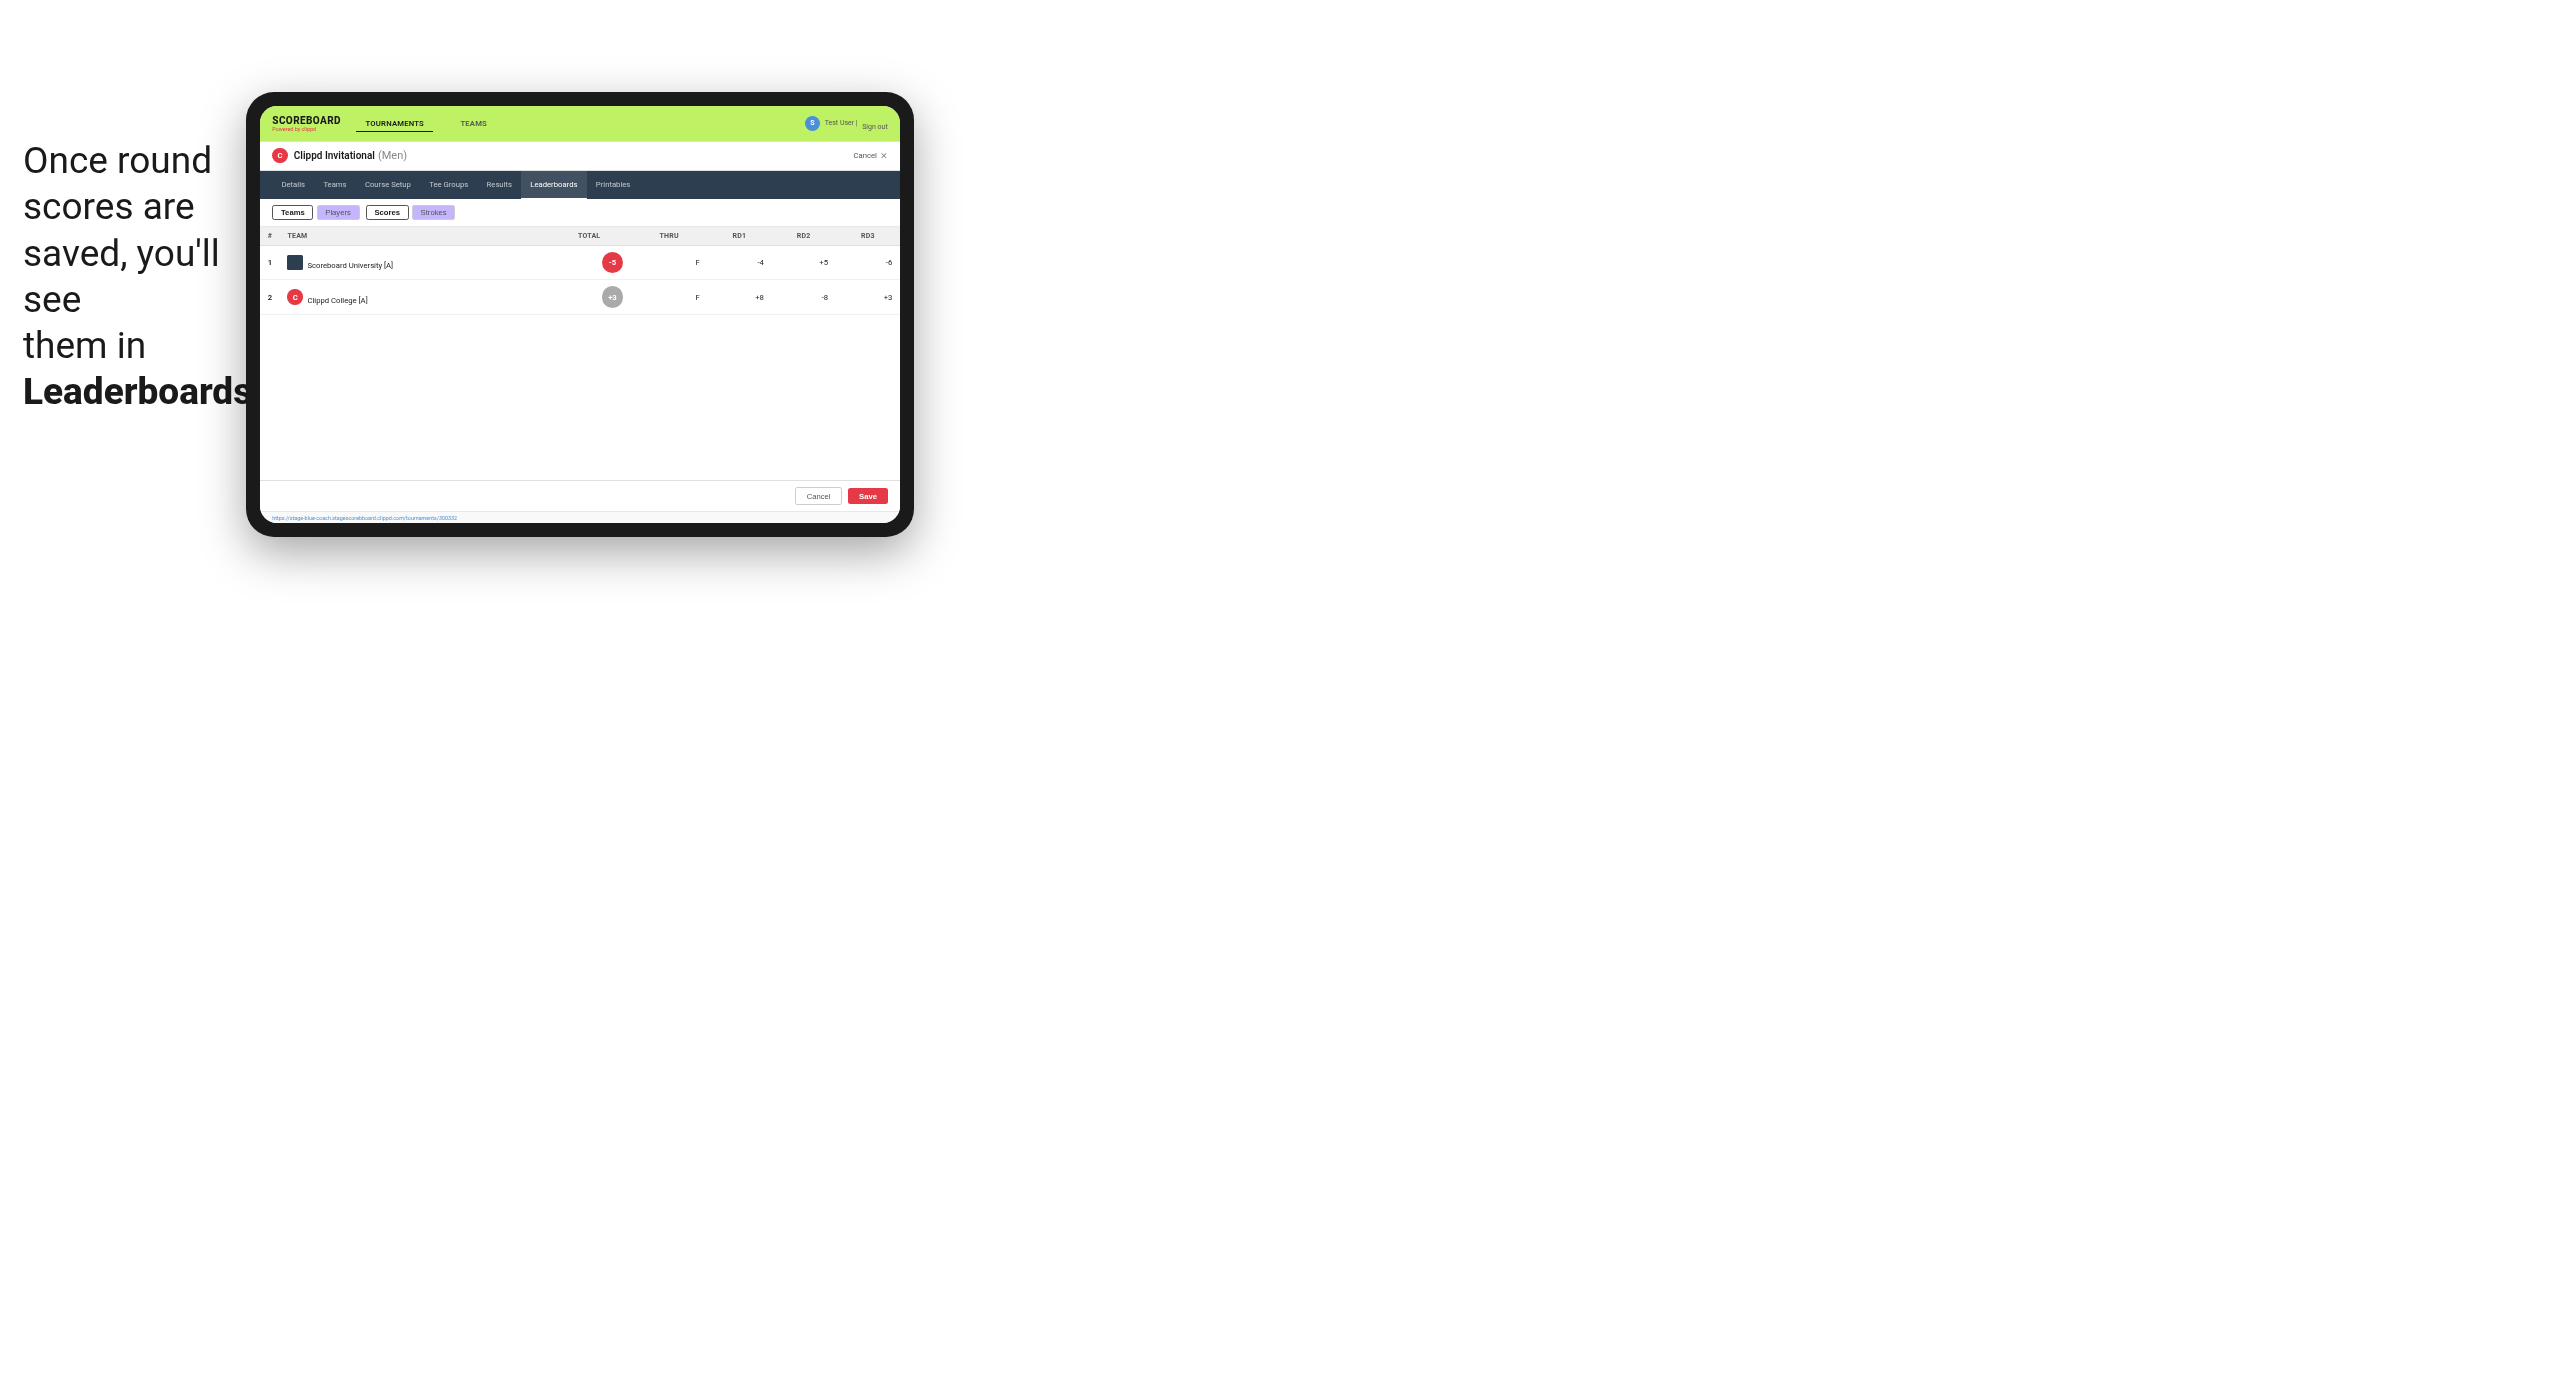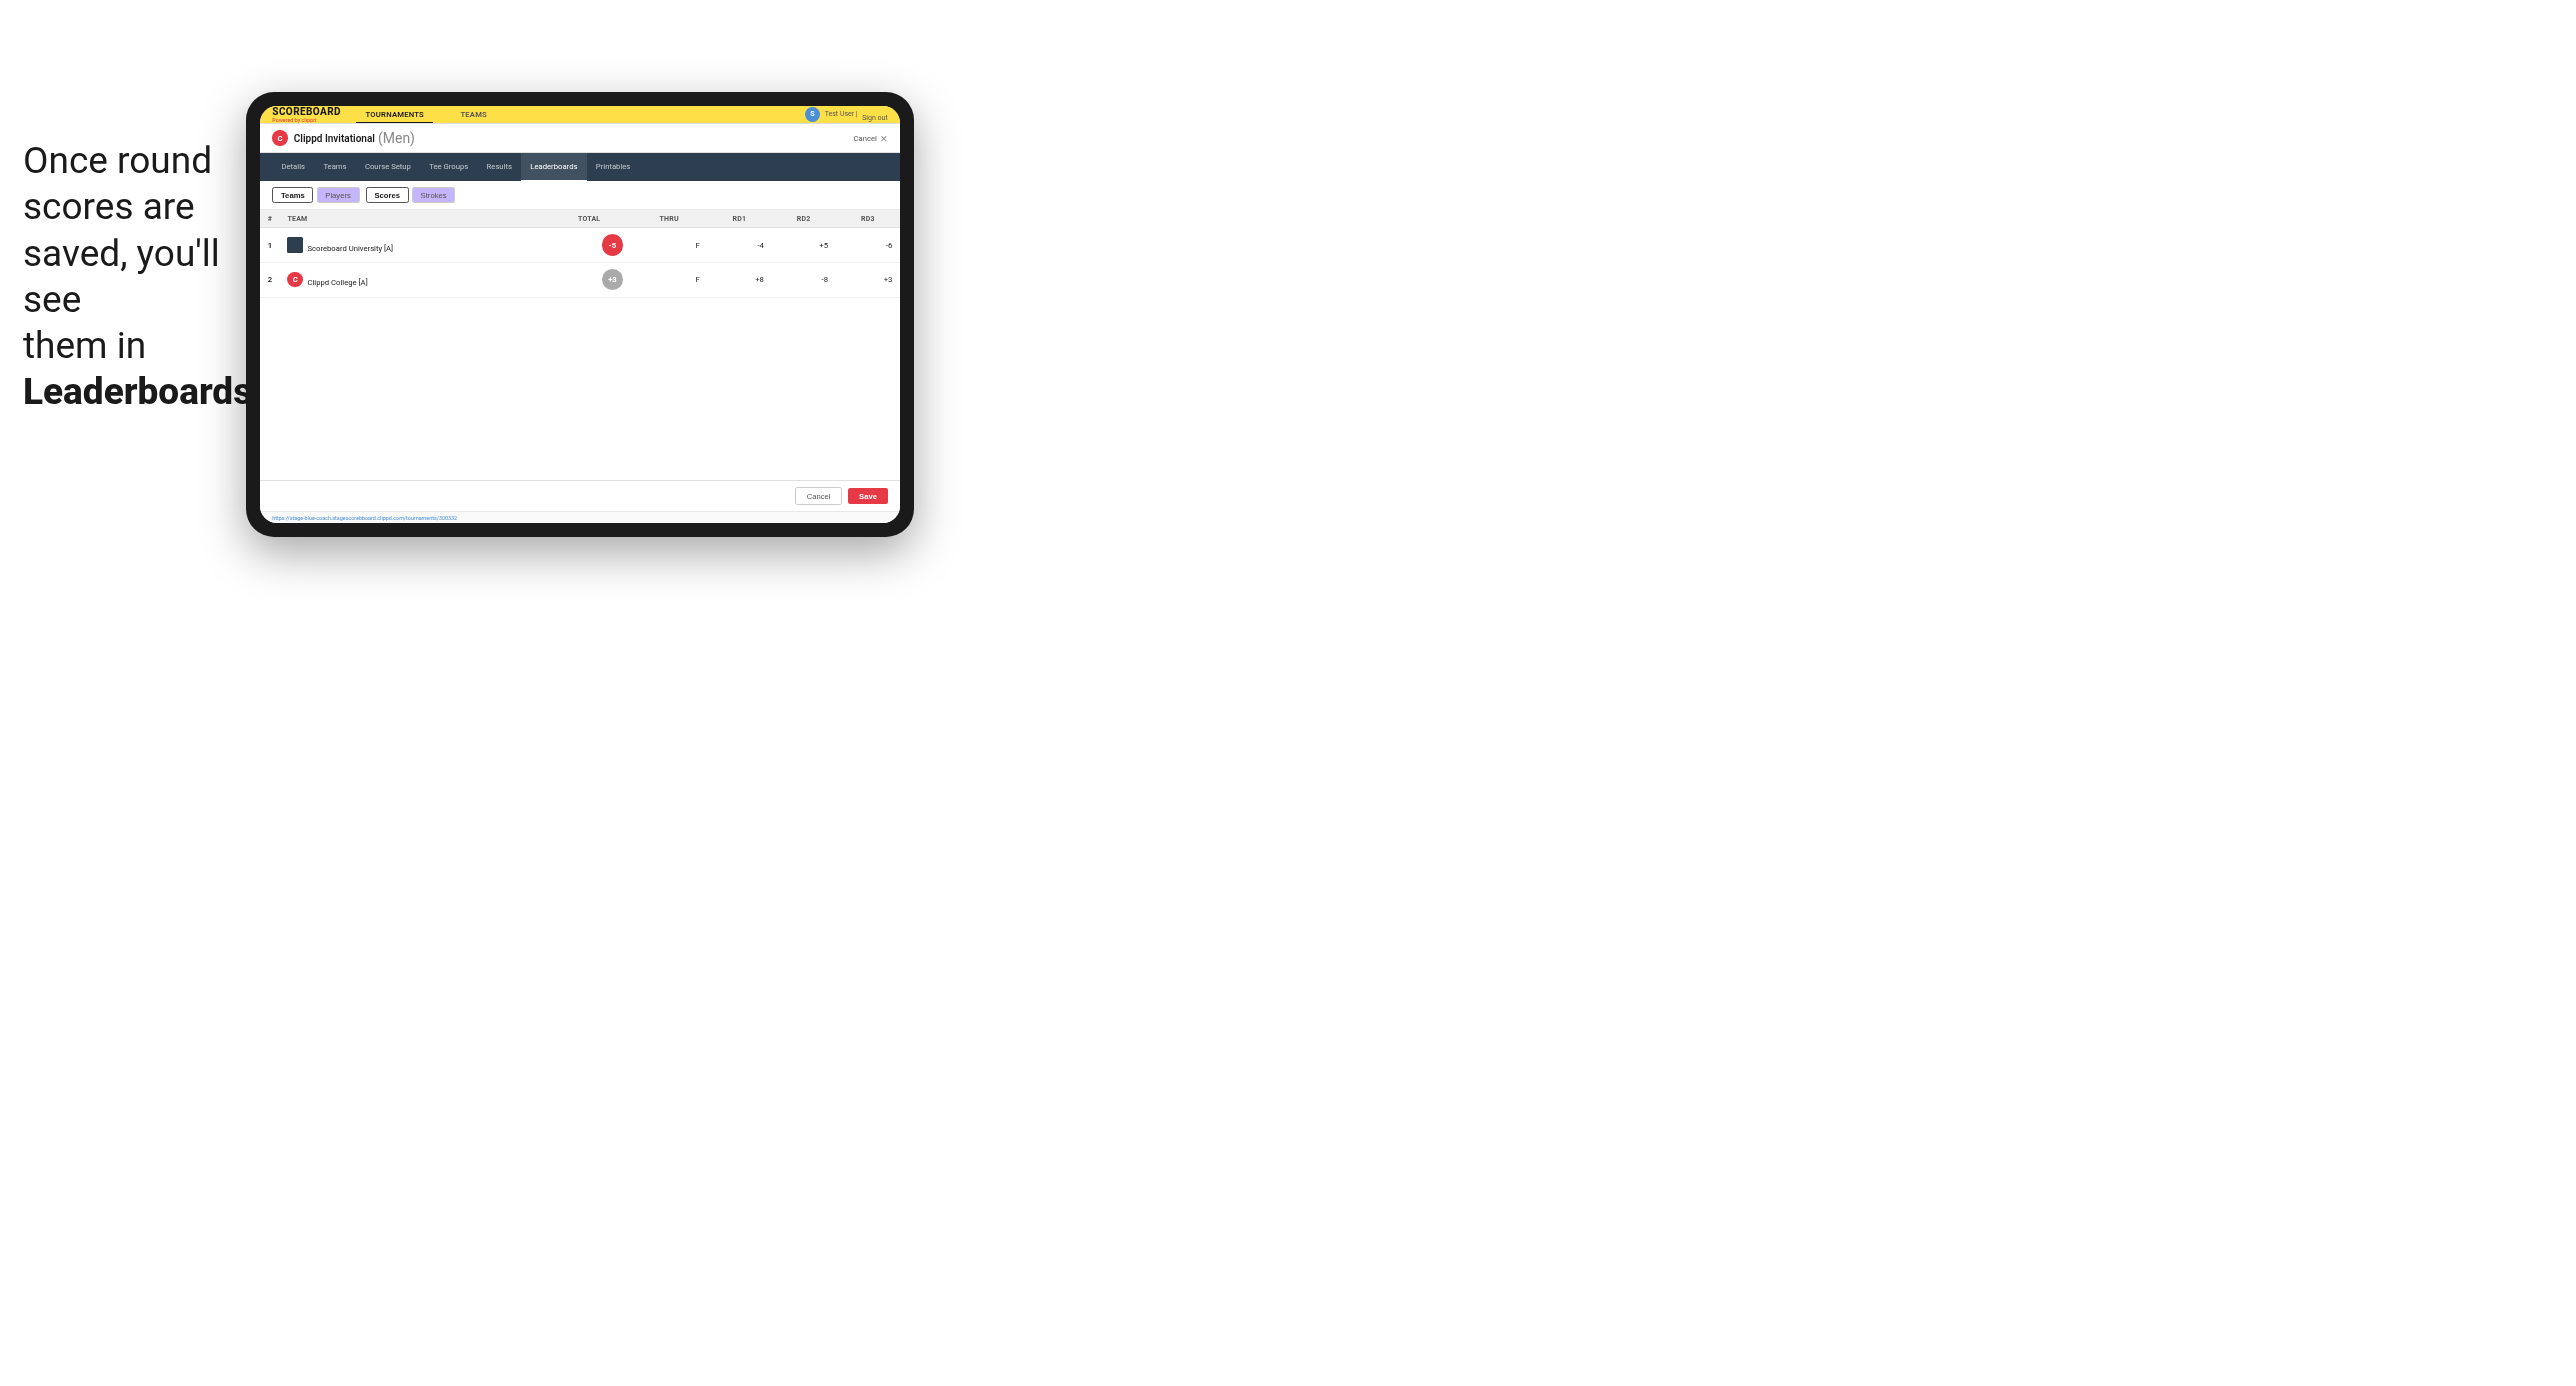--- a/index.html
+++ b/index.html
@@ -44,25 +44,25 @@
       height: 100%;
       background: #f5f5f5;
       border-radius: 17px;
       overflow: hidden;
       display: flex;
       flex-direction: column;
     }
 
     
     .app-header {
-      background: #fde047;
+      background: #bef264;
       display: flex;
       align-items: center;
       padding: 0 12.3px;
-      height: 18px;
+      height: 36px;
       border-bottom: 0.8px solid #e0e0e0;
       flex-shrink: 0;
     }
 
     .scoreboard-logo {
       display: flex;
       flex-direction: column;
       margin-right: 15.4px;
     }
     .scoreboard-logo .logo-title {
@@ -146,21 +146,21 @@
       font-size: 7.7px;
       font-weight: 700;
       margin-right: 6.1px;
     }
     .tournament-title {
       font-size: 10px;
       font-weight: 600;
       color: #1a1a1a;
     }
     .tournament-subtitle {
-      font-size: 14px;
+      font-size: 11px;
       color: #888;
       margin-left: 3.1px;
     }
     .tournament-cancel {
       margin-left: auto;
       font-size: 7.7px;
       color: #555;
       cursor: pointer;
       display: flex;
       align-items: center;

